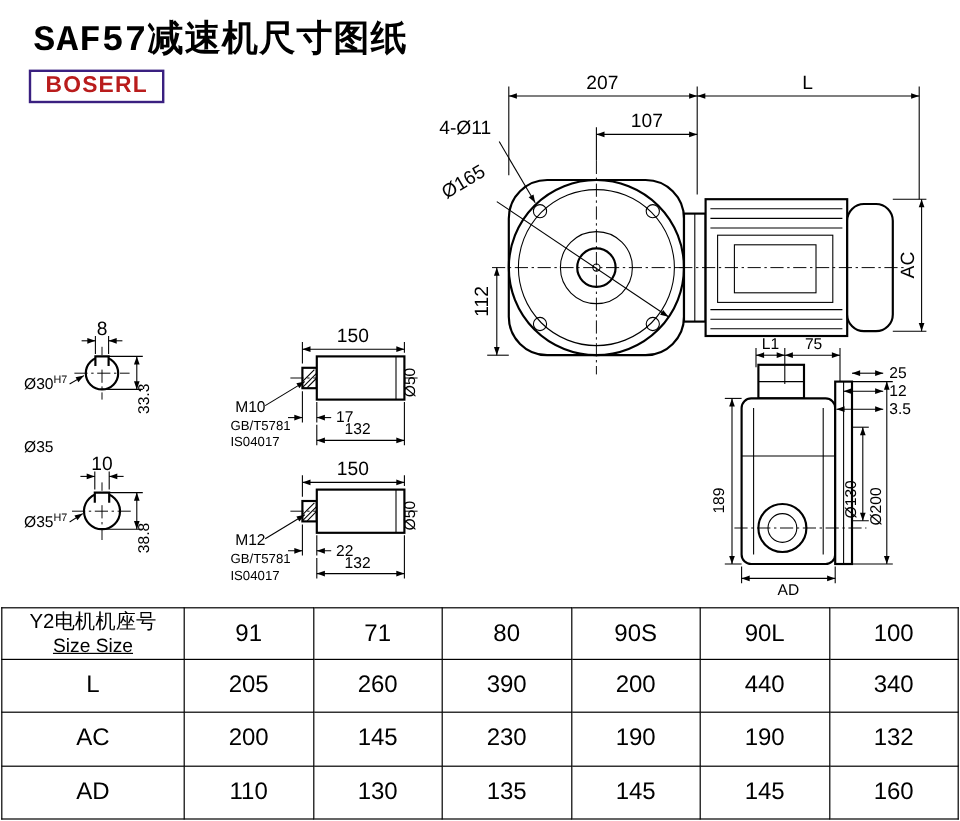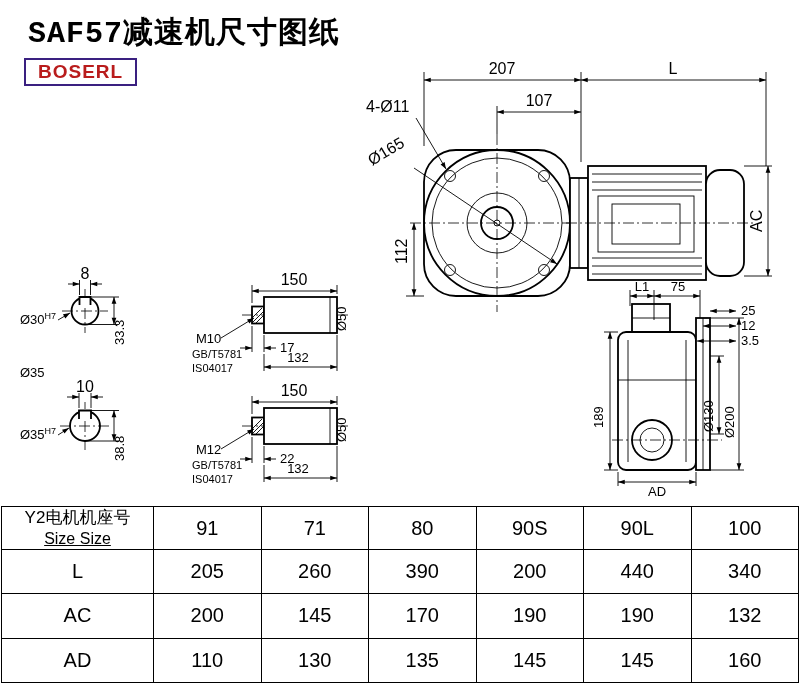--- a/index.html
+++ b/index.html
@@ -271,21 +271,21 @@
         <td>260</td>
         <td>390</td>
         <td>200</td>
         <td>440</td>
         <td>340</td>
       </tr>
       <tr>
         <td>AC</td>
         <td>200</td>
         <td>145</td>
-        <td>170</td>
+        <td>230</td>
         <td>190</td>
         <td>190</td>
         <td>132</td>
       </tr>
       <tr>
         <td>AD</td>
         <td>110</td>
         <td>130</td>
         <td>135</td>
         <td>145</td>

